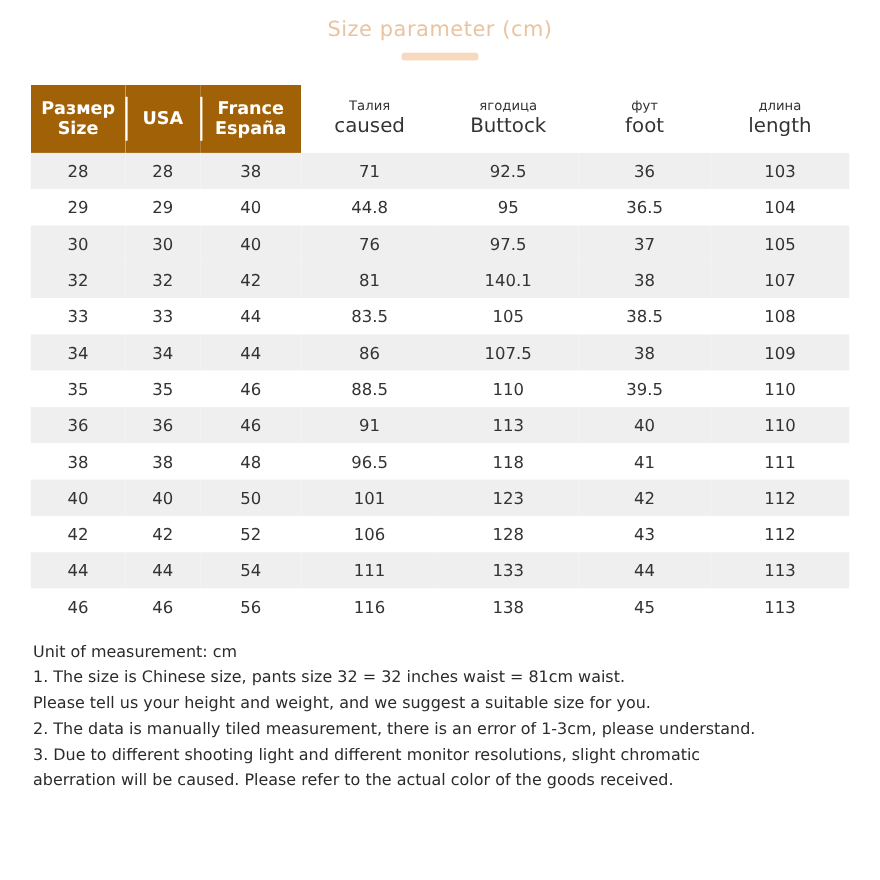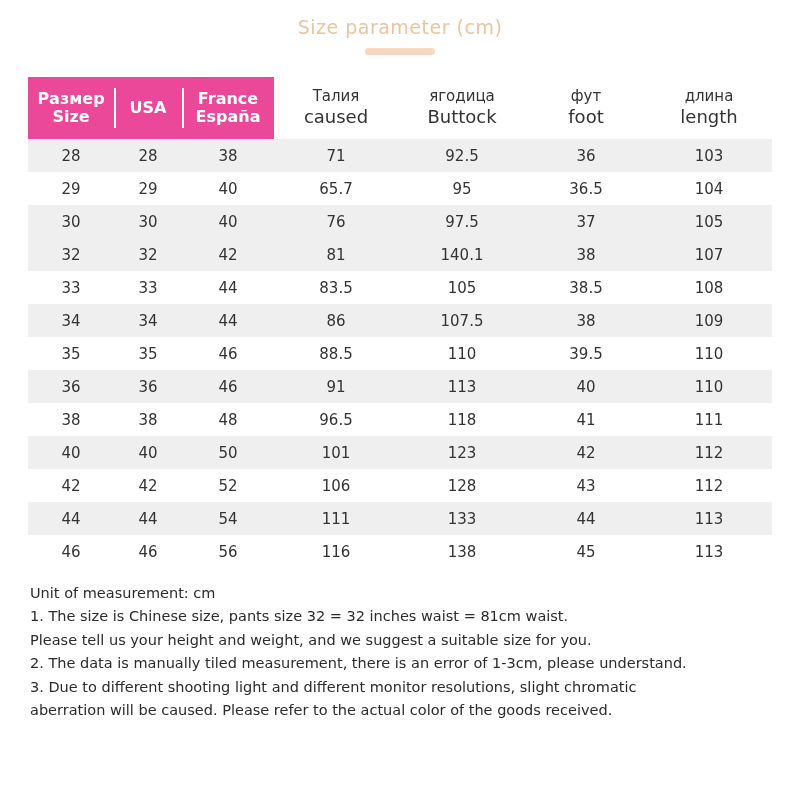--- a/index.html
+++ b/index.html
@@ -50,21 +50,21 @@
   table.size-table col.c4 { width: 128px; }
   table.size-table col.c5 { width: 120px; }
   table.size-table col.c6 { width: 126px; }
 
   thead th {
     padding: 0;
     margin: 0;
     vertical-align: middle;
   }
   .hdr-black {
-    background: #ec4899;
+    background: #a16207;
     color: #ffffff;
     height: 62px;
     text-align: center;
     line-height: 1.12;
     font-weight: bold;
     position: relative;
   }
   .hdr-black .l1 { font-size: 16px; display: block; }
   .hdr-black .l2 { font-size: 16px; display: block; }
   .hdr-black.sep-left:before {
@@ -82,21 +82,21 @@
     line-height: 62px;
   }
   .hdr-plain {
     background: #ffffff;
     color: #333333;
     height: 62px;
     text-align: center;
     line-height: 1.25;
     font-weight: normal;
   }
-  .hdr-plain .l1 { font-size: 15px; display: block; text-align: center; }
+  .hdr-plain .l1 { font-size: 12px; display: block; text-align: center; }
   .hdr-plain .l2 { font-size: 18px; display: block; }
 
   tbody td {
     height: 33px;
     text-align: center;
     font-size: 15px;
     color: #333333;
     padding: 0;
     border: none;
   }
@@ -168,21 +168,21 @@
           <td>38</td>
           <td>71</td>
           <td>92.5</td>
           <td>36</td>
           <td>103</td>
         </tr>
         <tr class="even">
           <td>29</td>
           <td>29</td>
           <td>40</td>
-          <td>65.7</td>
+          <td>44.8</td>
           <td>95</td>
           <td>36.5</td>
           <td>104</td>
         </tr>
         <tr class="odd">
           <td>30</td>
           <td>30</td>
           <td>40</td>
           <td>76</td>
           <td>97.5</td>

